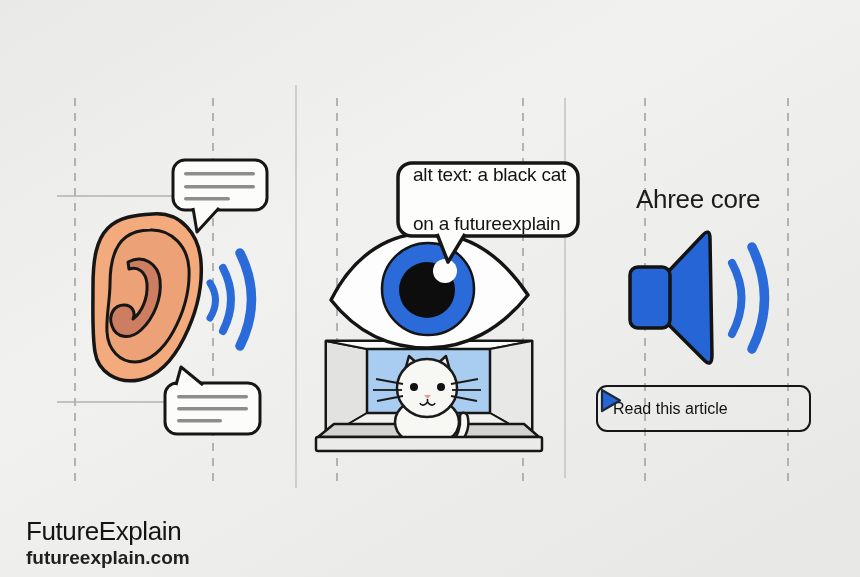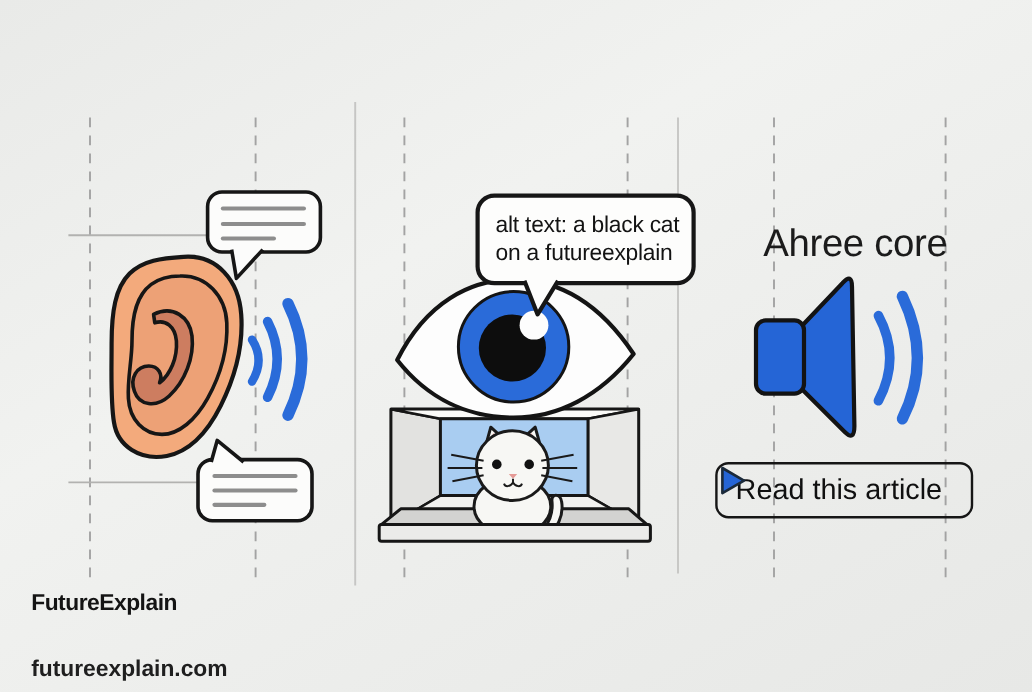--- a/index.html
+++ b/index.html
@@ -5,34 +5,34 @@
   html,body{margin:0;padding:0;background:#dcdcdc;}
   .stage{
     position:relative;width:860px;height:577px;overflow:hidden;
     background:linear-gradient(150deg,#e9eae8 0%,#f1f2f0 38%,#edeeec 62%,#e7e8e6 100%);
     font-family:"Liberation Sans","DejaVu Sans",sans-serif;
   }
   .stage svg{position:absolute;left:0;top:0;}
   .overlay{position:absolute;}
   .alt-bubble-text{
     left:398px;top:163px;width:180px;height:73px;
-    display:flex;flex-direction:column;justify-content:center;
+    display:flex;flex-direction:column;justify-content:space-between;
     padding-left:15px;box-sizing:border-box;
     font-size:19px;line-height:24px;color:#131313;letter-spacing:-0.2px;
   }
   .heading{
-    left:636px;top:184px;font-size:32px;color:#1b1b1b;font-weight:500;letter-spacing:-0.3px;
+    left:636px;top:184px;font-size:26px;color:#1b1b1b;font-weight:500;letter-spacing:-0.3px;
   }
   .read-btn{
     left:596px;top:385px;width:215px;height:47px;
     display:flex;align-items:center;gap:13px;padding:0 0 0 15px;box-sizing:border-box;
     background:transparent;border:2.5px solid #161616;border-radius:11px;
-    font-family:inherit;font-size:24px;color:#101010;font-weight:500;cursor:pointer;
+    font-family:inherit;font-size:16px;color:#101010;font-weight:500;cursor:pointer;
   }
-  .brand{left:26px;top:492px;font-size:19px;font-weight:700;color:#141414;letter-spacing:-0.4px;}
+  .brand{left:26px;top:516px;font-size:26px;font-weight:400;color:#141414;letter-spacing:-0.4px;}
   .site{left:26px;top:547px;font-size:19px;font-weight:700;color:#1f1f1f;}
 </style>
 </head>
 <body>
 
 <div class="stage">
 
   <svg width="860" height="577" viewBox="0 0 860 577">
 
     <g stroke="#a3a3a3" stroke-width="1.6" fill="none">

